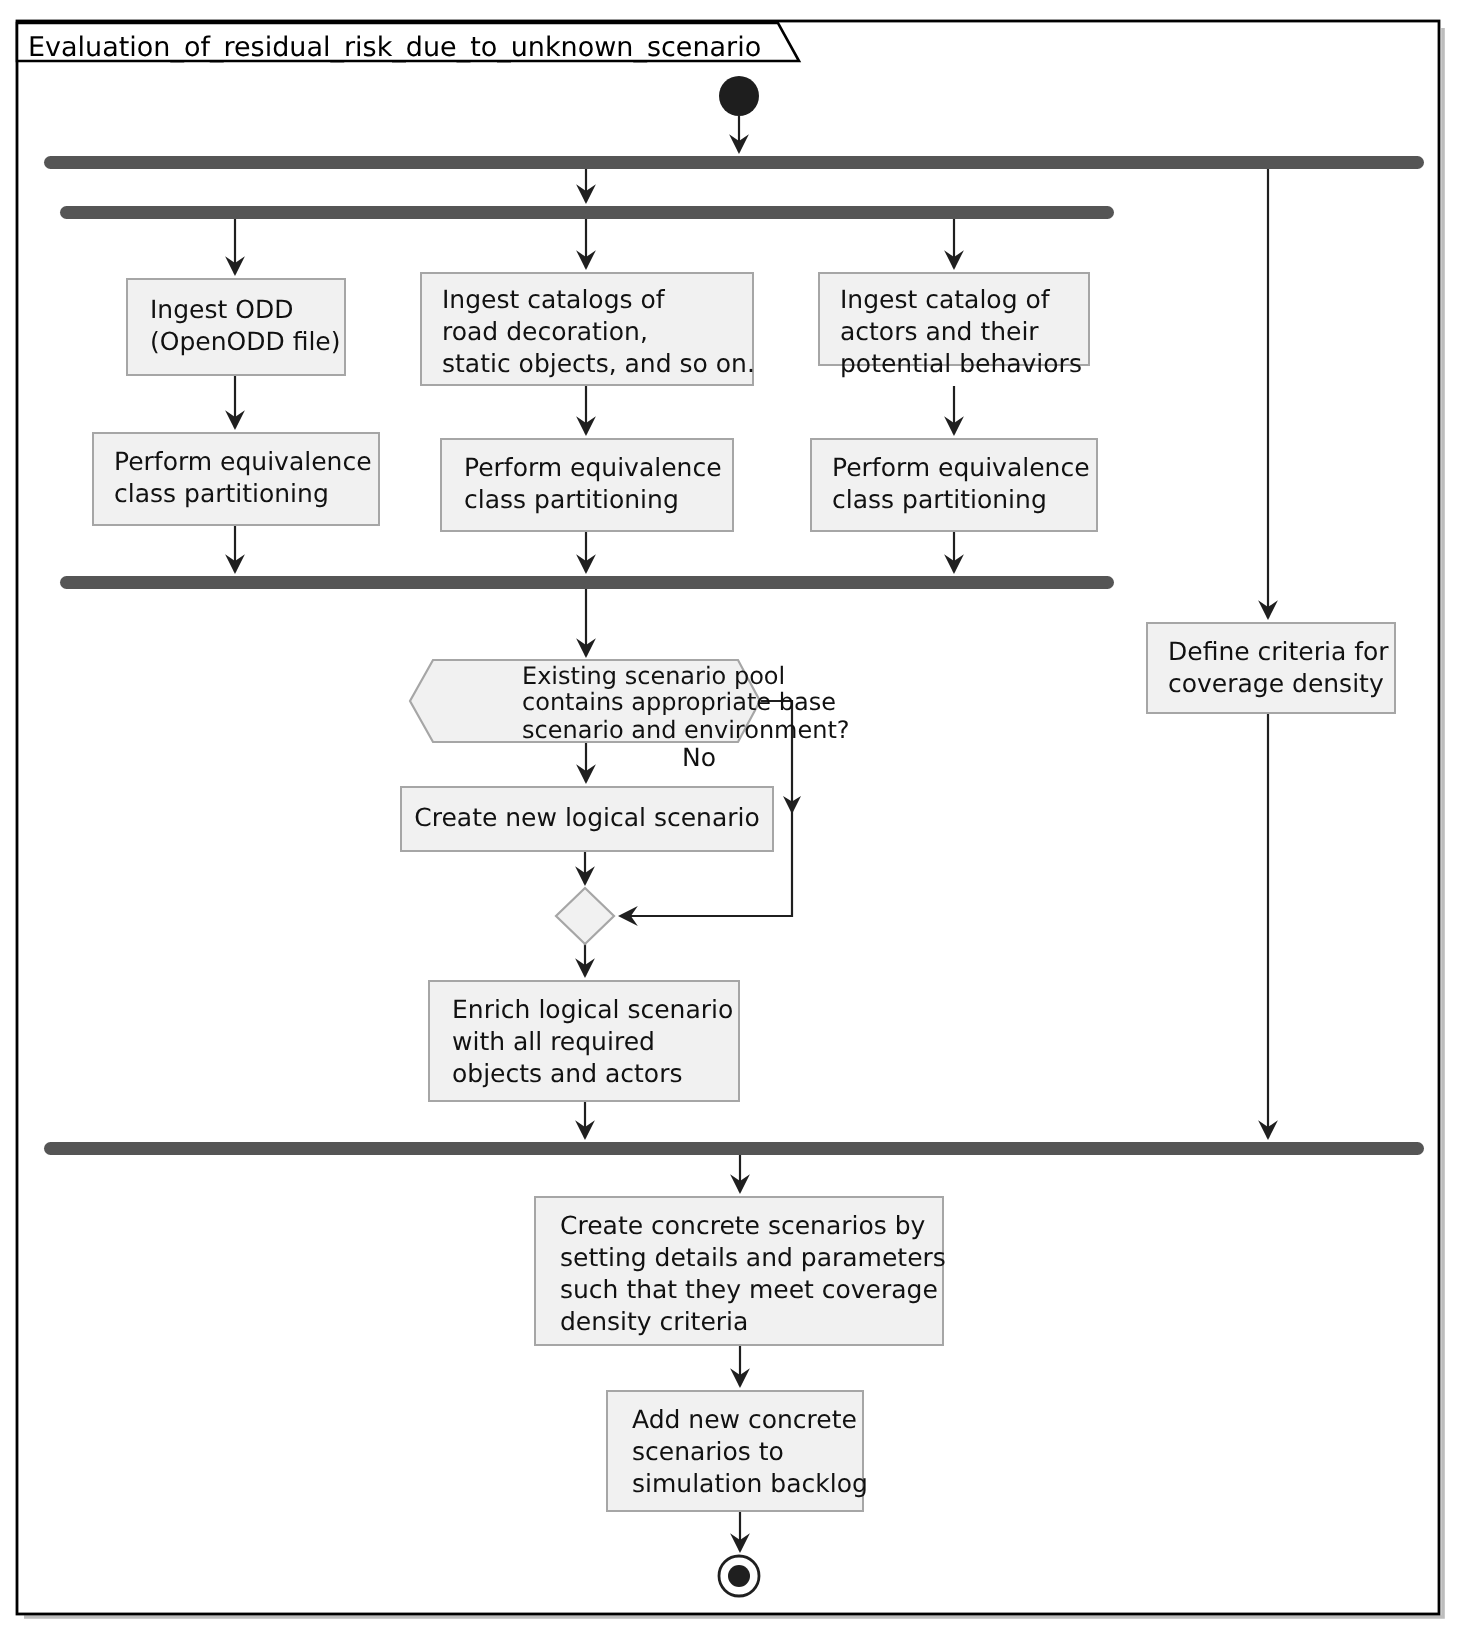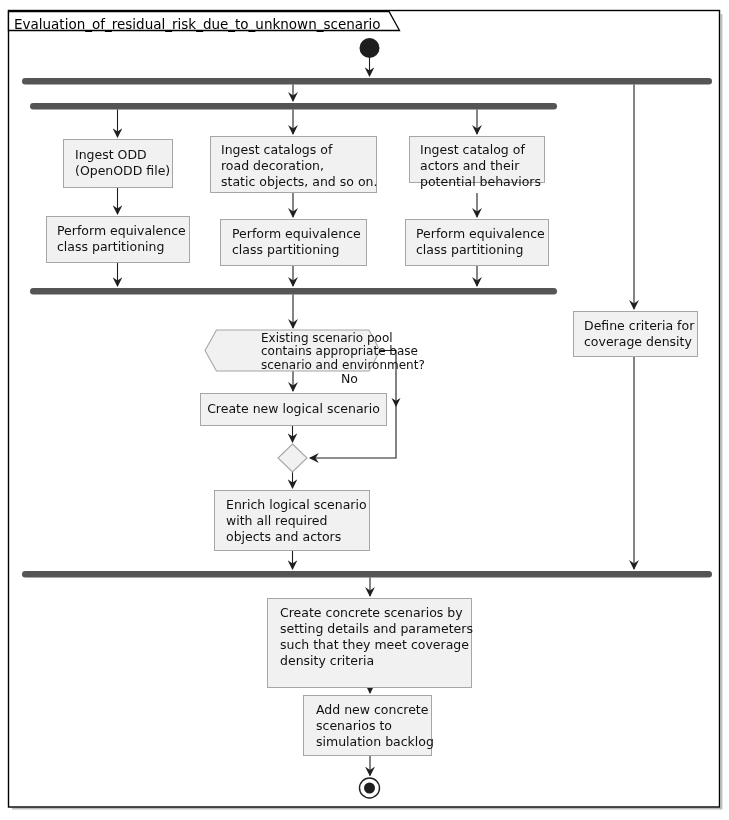--- a/index.html
+++ b/index.html
@@ -127,21 +127,21 @@
 
   <div class="activity" style="left:200px;top:393px;width:187px;height:33px;padding:7px 0 0 0;text-align:center;">Create new logical scenario</div>
 
   <div class="activity" style="left:214px;top:490px;width:156px;height:61px;padding:6px 0 0 11px;">Enrich logical scenario
 with all required
 objects and actors</div>
 
   <div class="activity" style="left:573px;top:311px;width:125px;height:46px;padding:6px 0 12px 10px;">Define criteria for
 coverage density</div>
 
-  <div class="activity" style="left:267px;top:598px;width:205px;height:90px;padding:6px 0 0 12px;">Create concrete scenarios by
+  <div class="activity" style="left:267px;top:598px;width:205px;height:75px;padding:6px 0 0 12px;">Create concrete scenarios by
 setting details and parameters
 such that they meet coverage
 density criteria</div>
 
   <div class="activity" style="left:303px;top:695px;width:129px;height:61px;padding:6px 0 0 12px;">Add new concrete
 scenarios to
 simulation backlog</div>
 
 </div>
 

